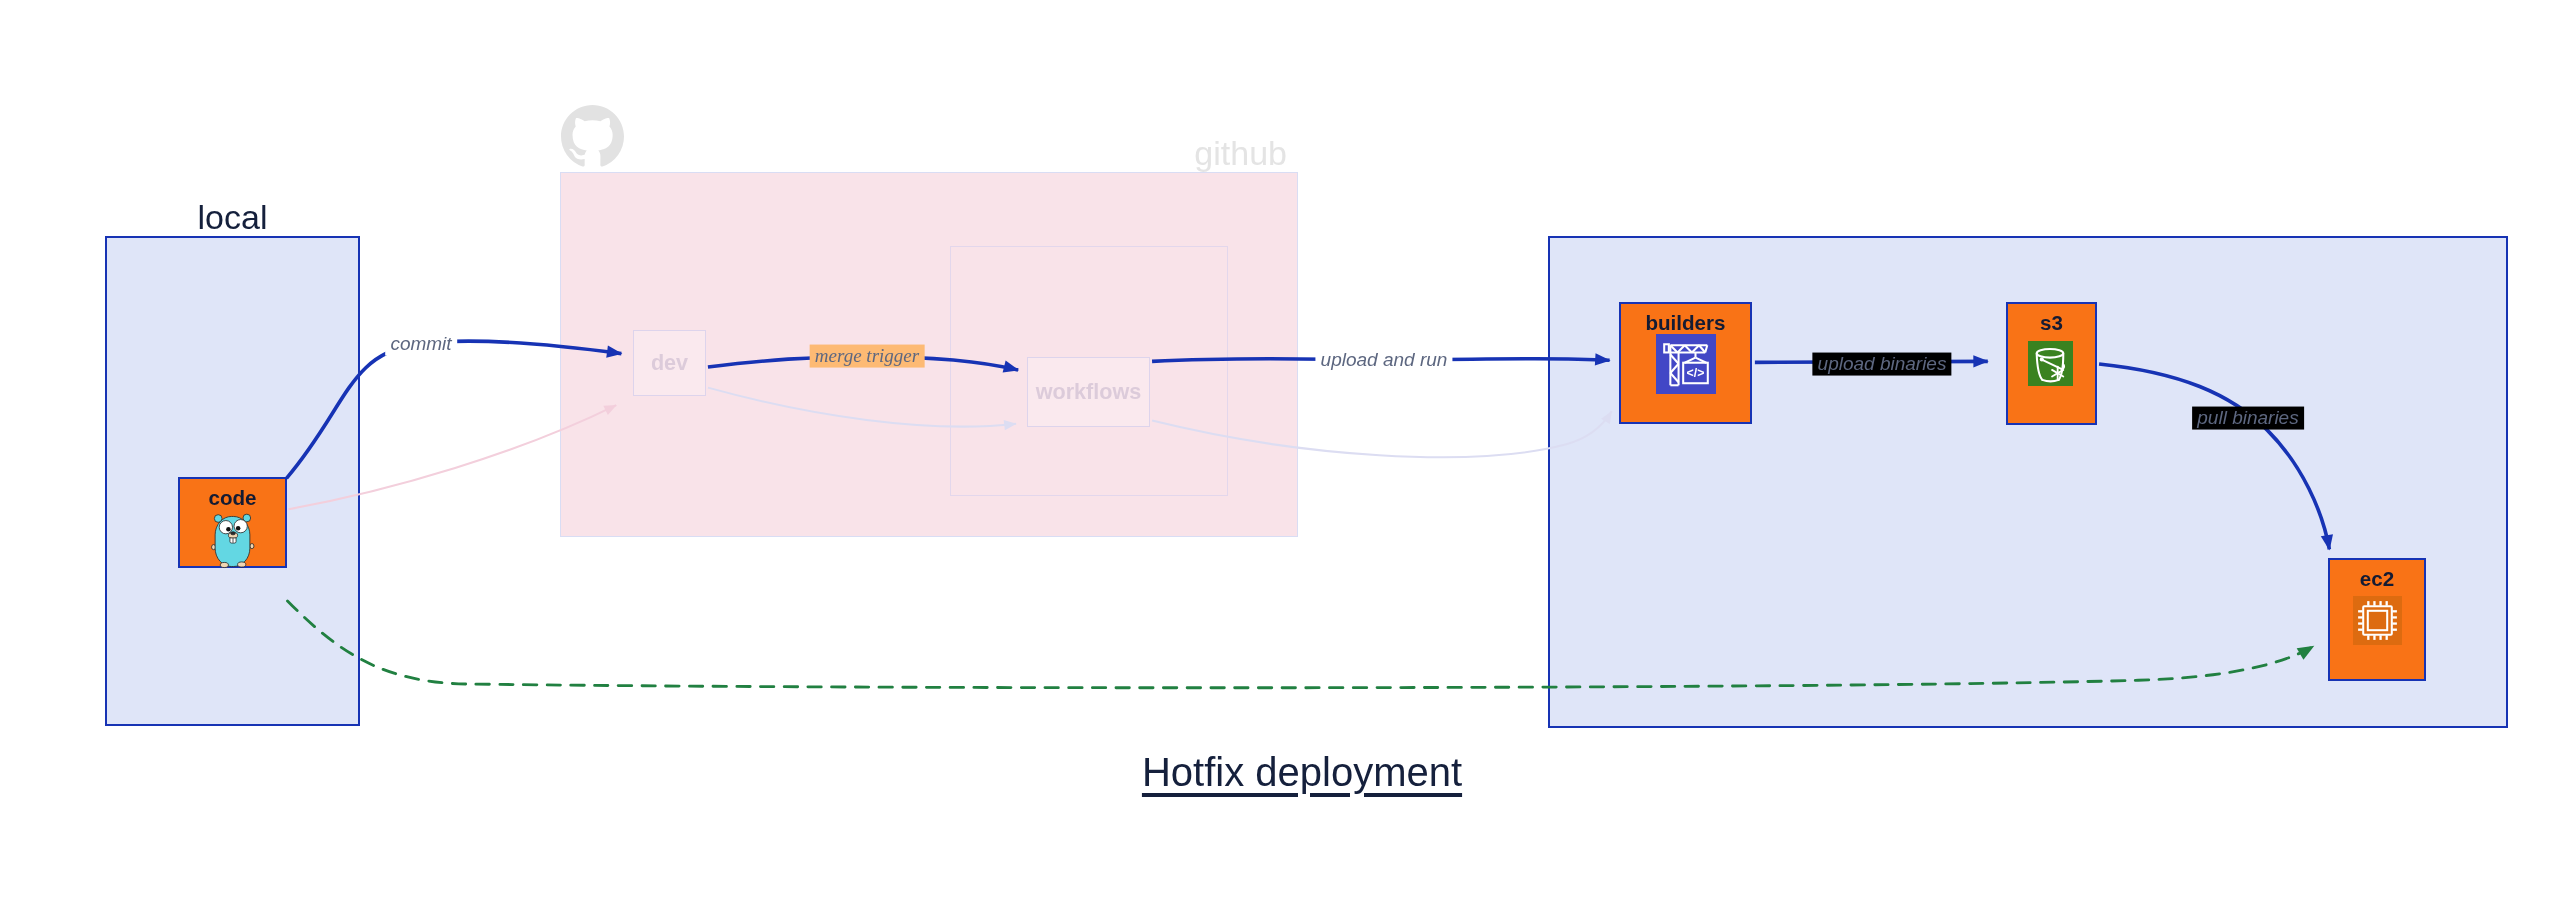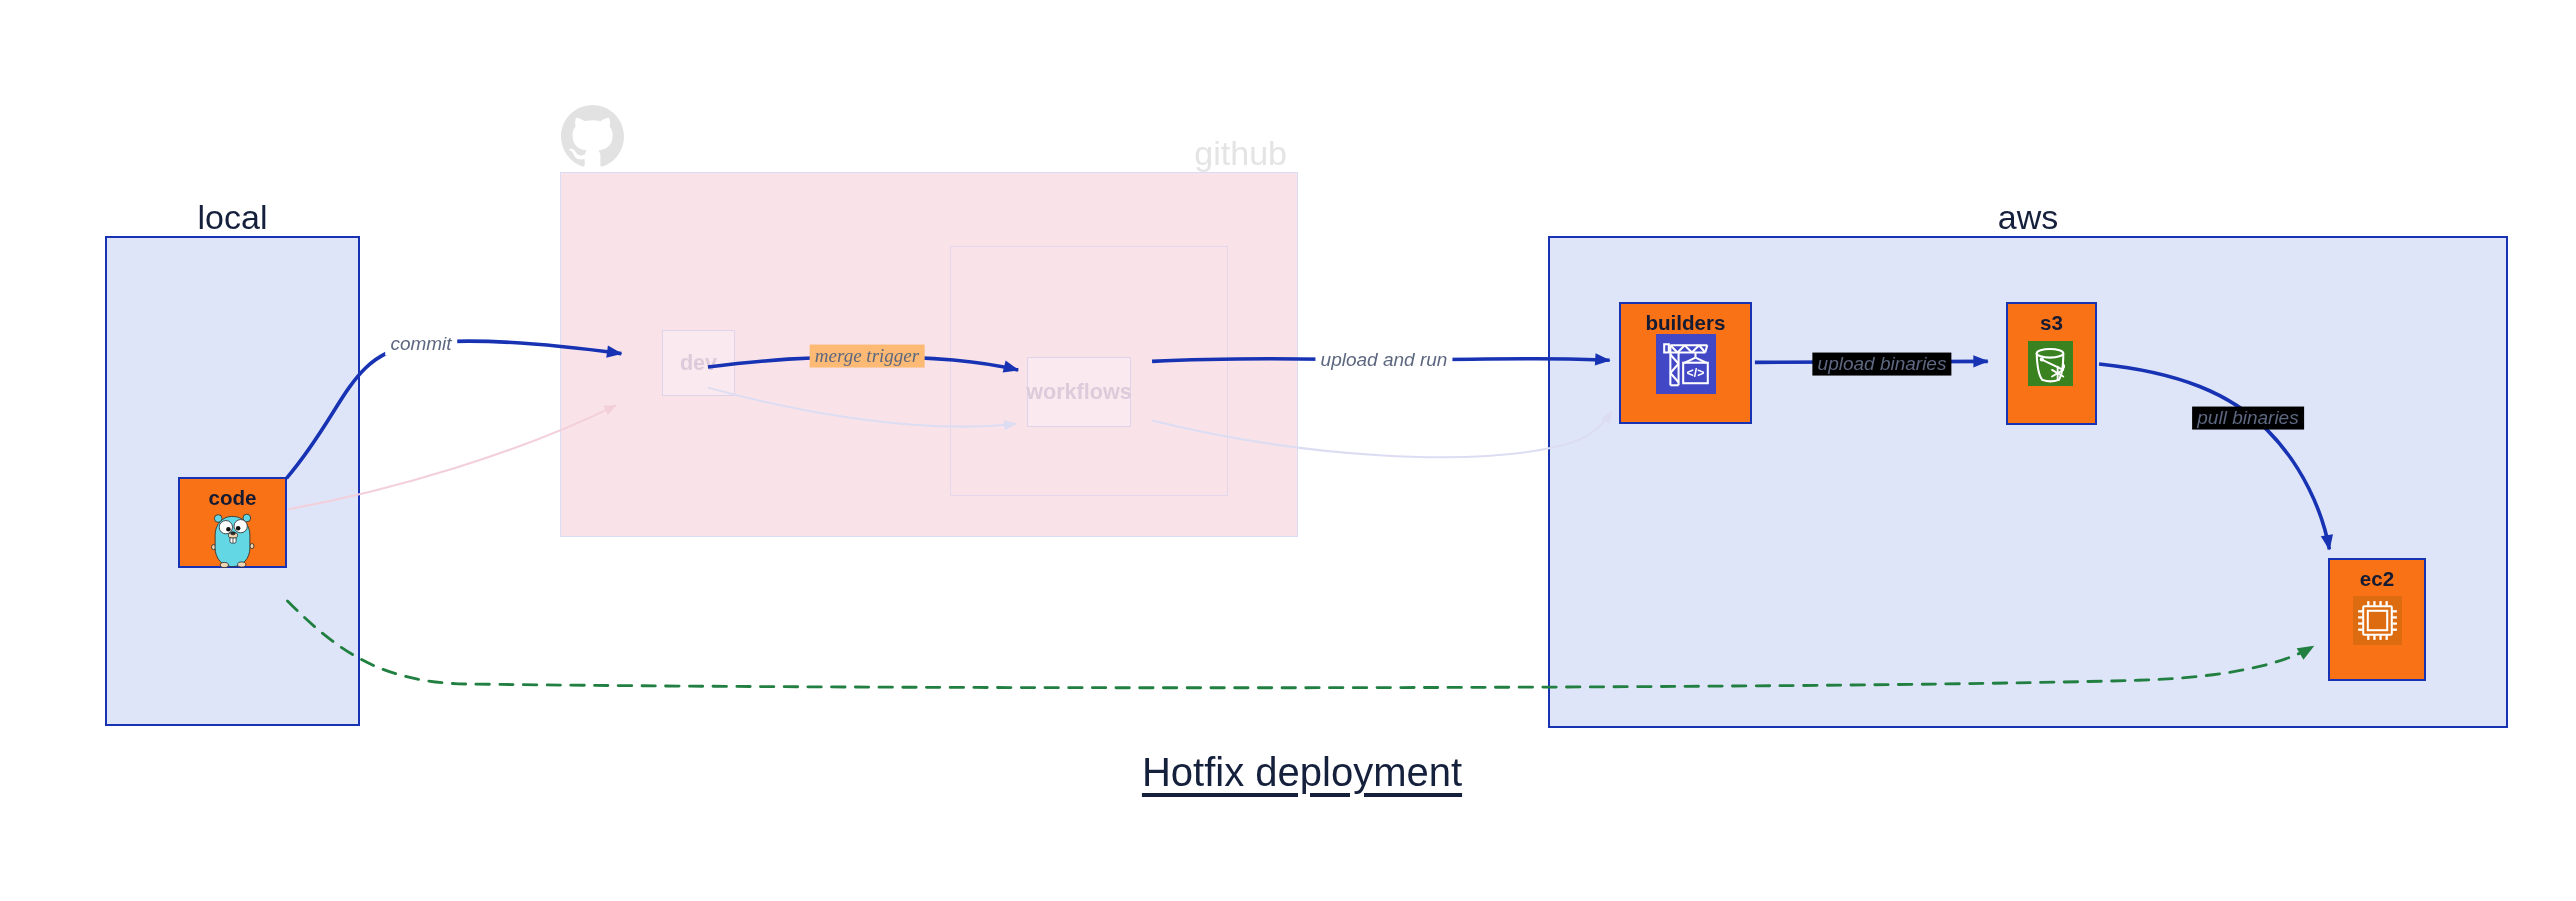--- a/index.html
+++ b/index.html
@@ -53,21 +53,20 @@
   <div class="group g-strong z1" style="left:105px;top:236px;width:255px;height:490px;"></div>
   <div class="glabel" style="left:105px;top:199px;width:255px;">local</div>
 
   <div class="group g-github z1" style="left:560px;top:172px;width:738px;height:365px;"></div>
   <div class="glabel faded-white" style="left:560px;top:135px;width:727px;text-align:right;">github</div>
 
   <div class="group g-master z2" style="left:950px;top:246px;width:278px;height:250px;"></div>
   <div class="glabel faded-pink" style="left:950px;top:219px;width:278px;">master</div>
 
   <div class="group g-strong z1" style="left:1548px;top:236px;width:960px;height:492px;"></div>
-  <div class="glabel" style="left:1548px;top:199px;width:960px;">aws</div>
 
   <div class="icon z2" style="left:561px;top:105px;width:63px;height:63px;">
     <svg width="63" height="63" viewBox="0 0 16 16">
       <path fill="#e2e2e2" d="M8 0c4.42 0 8 3.58 8 8a8.013 8.013 0 0 1-5.45 7.59c-.4.08-.55-.17-.55-.38 0-.27.01-1.13.01-2.2 0-.75-.25-1.23-.54-1.48 1.78-.2 3.65-.88 3.65-3.95 0-.88-.31-1.59-.82-2.15.08-.2.36-1.02-.08-2.12 0 0-.67-.22-2.2.82-.64-.18-1.32-.27-2-.27-.68 0-1.36.09-2 .27-1.53-1.03-2.2-.82-2.2-.82-.44 1.1-.16 1.92-.08 2.12-.51.56-.82 1.28-.82 2.15 0 3.06 1.86 3.75 3.64 3.95-.23.2-.44.55-.51 1.07-.46.21-1.61.55-2.33-.66-.15-.24-.6-.83-1.23-.82-.67.01-.27.38.01.53.34.19.73.9.82 1.13.16.45.68 1.31 2.69.94 0 .67.01 1.3.01 1.49 0 .21-.15.45-.55.38A7.995 7.995 0 0 1 0 8c0-4.42 3.58-8 8-8Z"></path>
     </svg>
   </div>
 
   <div class="node n-strong z3" style="left:178px;top:477px;width:109px;height:91px;">
     <div class="nlabel">code</div>
   </div>
@@ -86,25 +85,25 @@
         <circle cx="38" cy="31" r="4.4" fill="#111111" stroke="none"></circle>
         <circle cx="57" cy="29" r="4.4" fill="#111111" stroke="none"></circle>
         <ellipse cx="47" cy="43" rx="9" ry="6" fill="#f0d6b3"></ellipse>
         <ellipse cx="47" cy="39" rx="4.5" ry="3" fill="#2a2a2a"></ellipse>
         <path d="M41 48 h12 v7 a3 3 0 0 1 -3 3 h-6 a3 3 0 0 1 -3 -3 z" fill="#ffffff"></path>
         <line x1="47" y1="48" x2="47" y2="57"></line>
       </g>
     </svg>
   </div>
 
-  <div class="node n-faded center-flex z3" style="left:633px;top:330px;width:73px;height:66px;margin-left:29px;">
+  <div class="node n-faded center-flex z3" style="left:633px;top:330px;width:73px;height:66px;">
     <div class="nlabel-faded">dev</div>
   </div>
 
-  <div class="node n-faded center-flex z3" style="left:1027px;top:357px;width:104px;height:70px;">
+  <div class="node n-faded center-flex z3" style="left:1027px;top:357px;width:123px;height:70px;">
     <div class="nlabel-faded">workflows</div>
   </div>
 
   <div class="node n-strong z3" style="left:1619px;top:302px;width:133px;height:122px;">
     <div class="nlabel">builders</div>
   </div>
   <div class="icon z4" style="left:1656px;top:334px;width:60px;height:60px;">
     <svg width="60" height="60" viewBox="0 0 117 117">
       <rect x="0" y="0" width="117" height="117" fill="#4247c6"></rect>
       <g stroke="#ffffff" stroke-width="4" fill="none">

